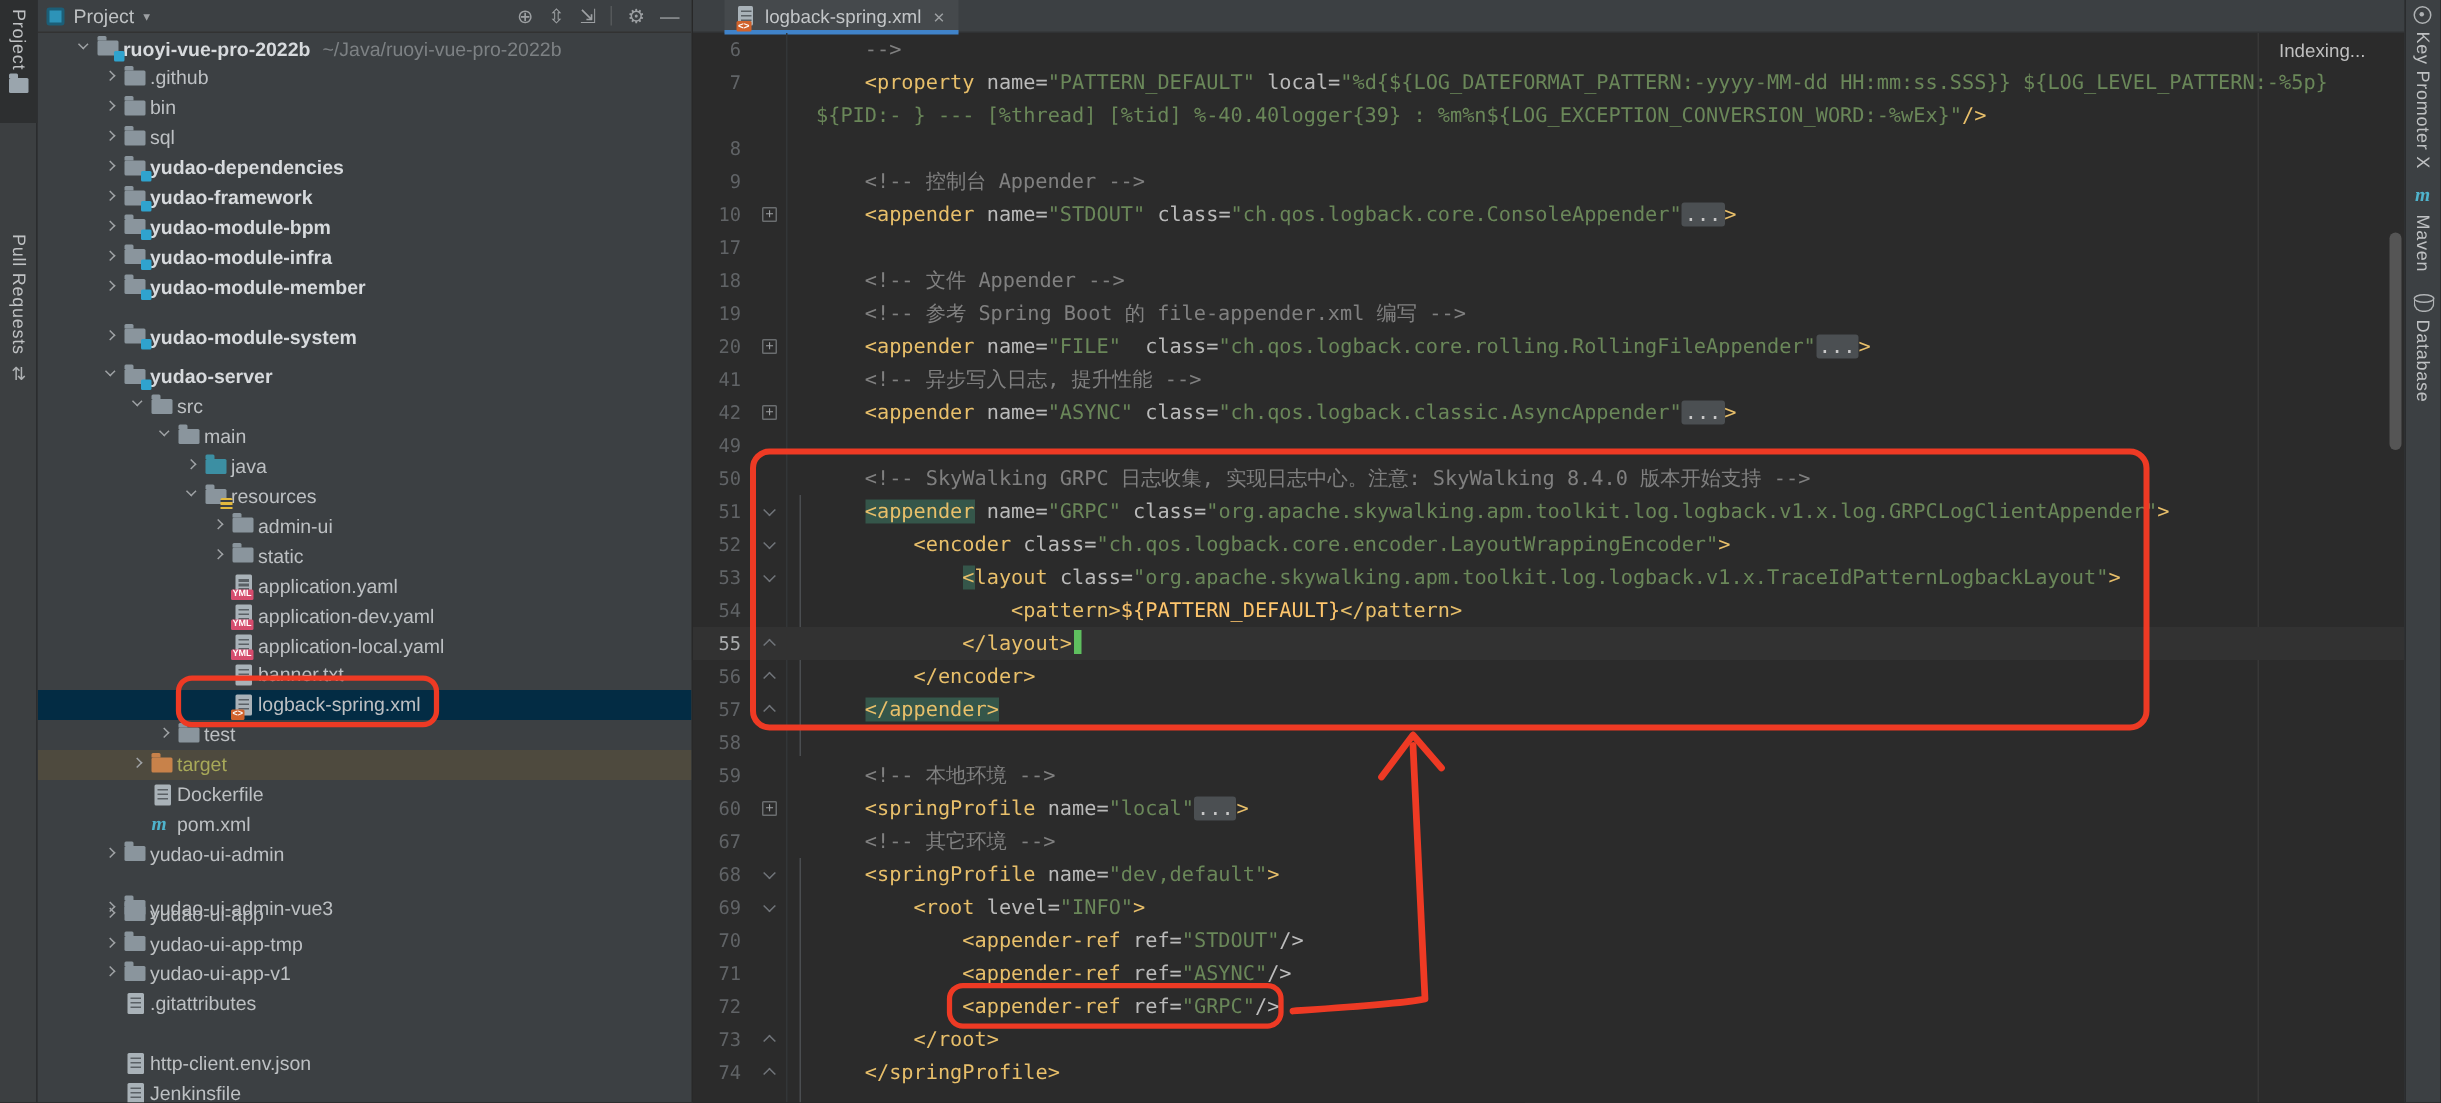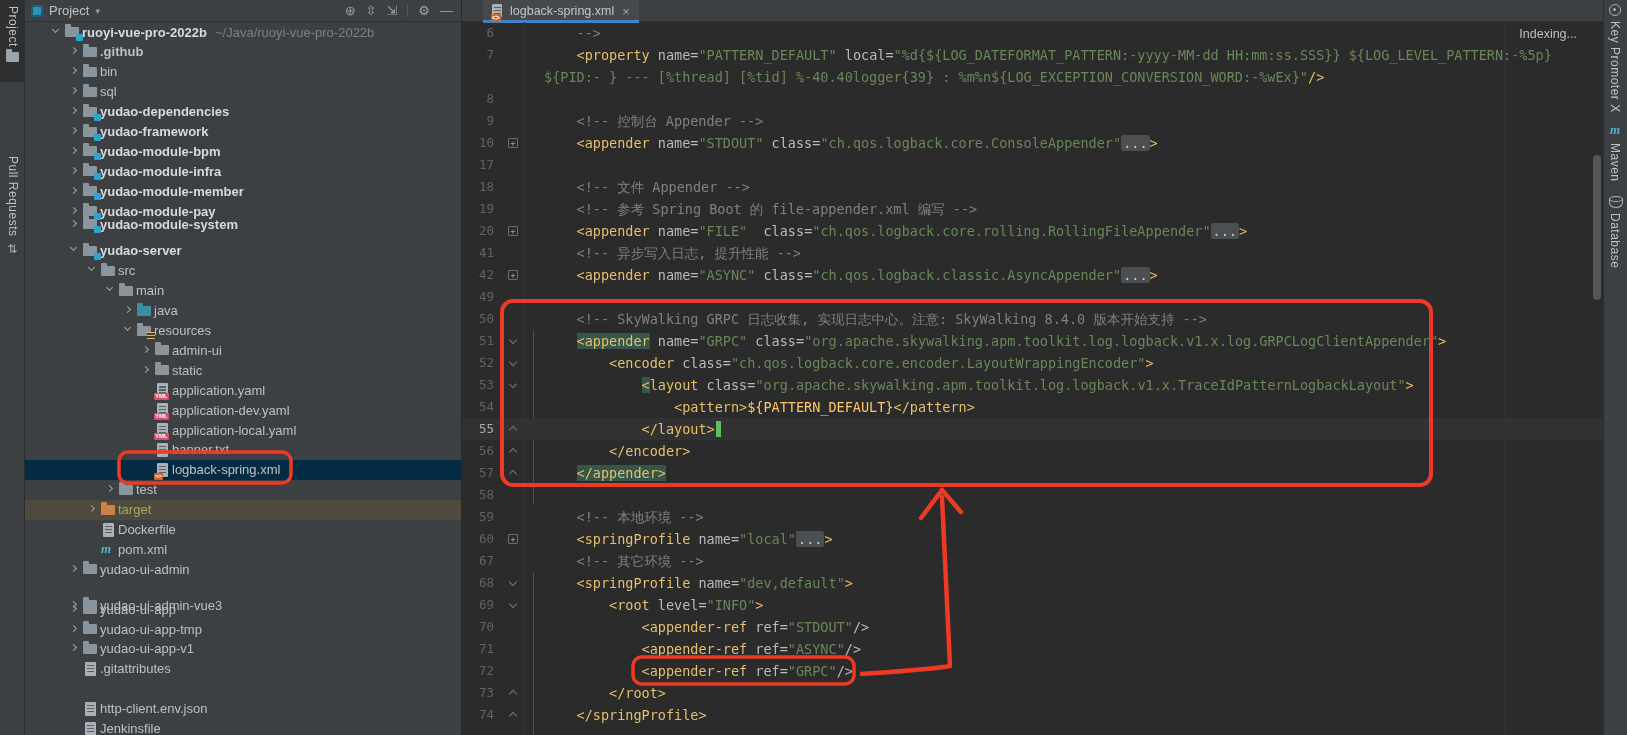--- a/index.html
+++ b/index.html
@@ -165,21 +165,21 @@
           <span class="chev down">
             <i></i>
           </span>
           <span class="ticon ic-fm">
             <span class="fold-shape"></span>
             <span class="badge"></span>
           </span>
           <span class="lbl b">ruoyi-vue-pro-2022b</span>
           <span class="extra">~/Java/ruoyi-vue-pro-2022b</span>
         </div>
-        <div class="tree-row" style="top: 19.9px; font-weight: bold;">
+        <div class="tree-row" style="top: 19.9px;">
           <span style="flex: 0 0 42px;"></span>
           <span class="chev right">
             <i></i>
           </span>
           <span class="ticon ic-f">
             <span class="fold-shape"></span>
           </span>
           <span class="lbl">.github</span>
         </div>
         <div class="tree-row" style="top: 39.8px;">
@@ -249,31 +249,20 @@
         <div class="tree-row" style="top: 159.2px;">
           <span style="flex: 0 0 42px;"></span>
           <span class="chev right">
             <i></i>
           </span>
           <span class="ticon ic-fm">
             <span class="fold-shape"></span>
             <span class="badge"></span>
           </span>
           <span class="lbl b">yudao-module-member</span>
-        </div>
-        <div class="tree-row" style="top: 179.1px;">
-          <span style="flex: 0 0 42px;"></span>
-          <span class="chev right">
-            <i></i>
-          </span>
-          <span class="ticon ic-fm">
-            <span class="fold-shape"></span>
-            <span class="badge"></span>
-          </span>
-          <span class="lbl b">yudao-module-pay</span>
         </div>
         <div class="tree-row" style="top: 192px;">
           <span style="flex: 0 0 42px;"></span>
           <span class="chev right">
             <i></i>
           </span>
           <span class="ticon ic-fm">
             <span class="fold-shape"></span>
             <span class="badge"></span>
           </span>

